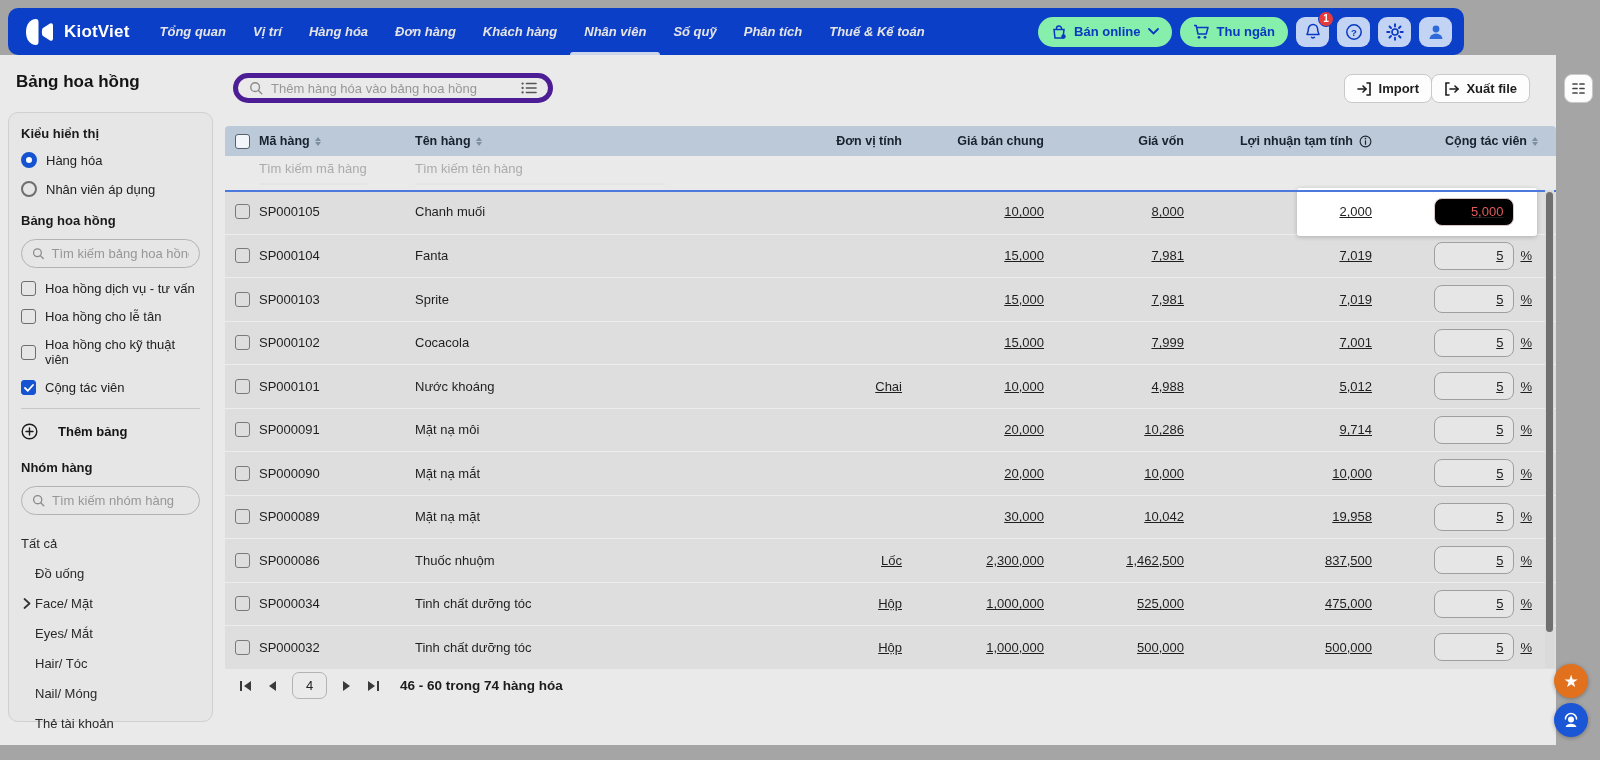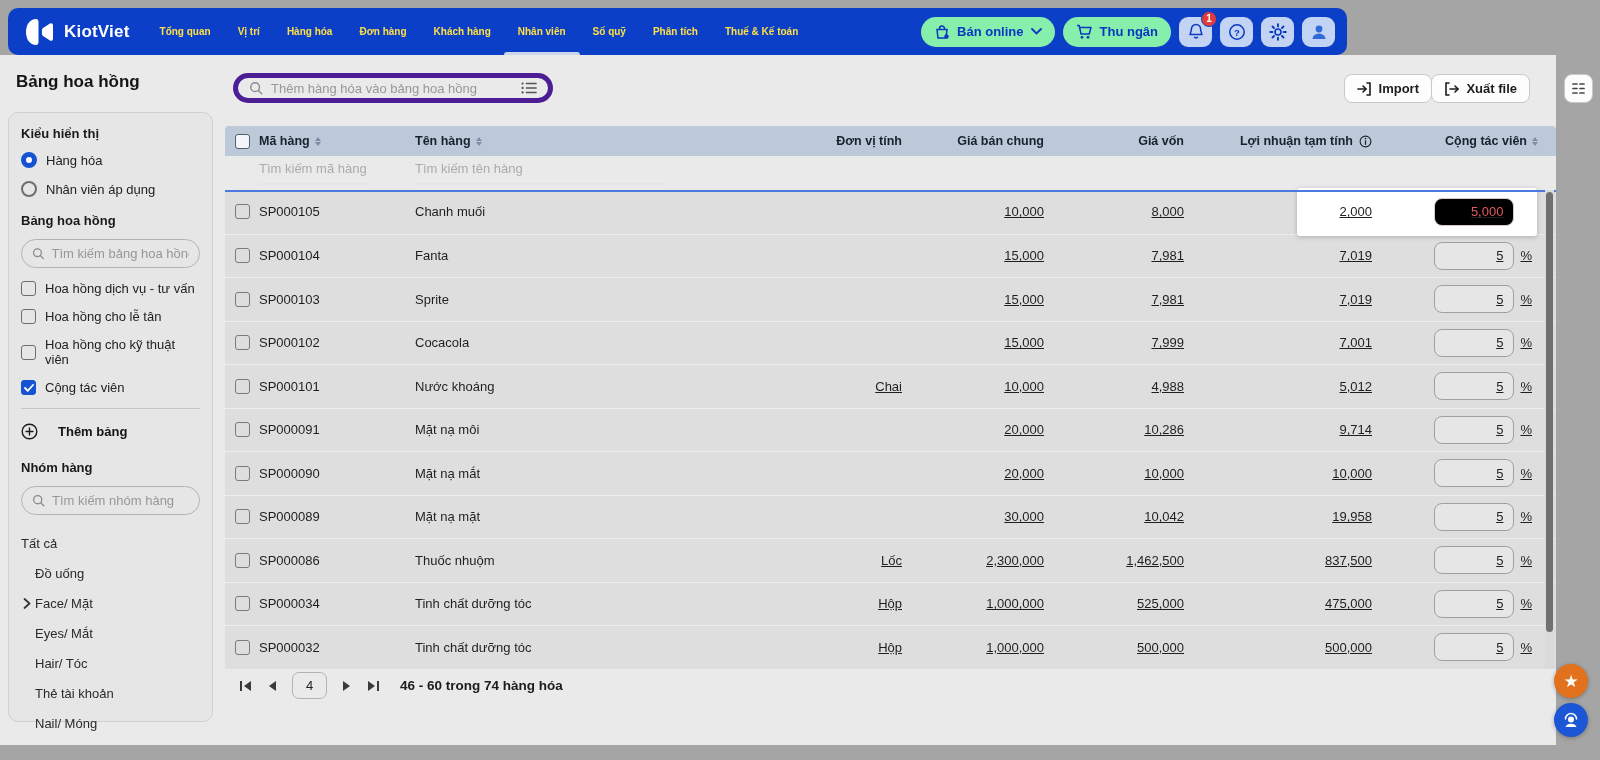--- a/index.html
+++ b/index.html
@@ -3,27 +3,27 @@
 <meta charset="utf-8">
 <style>
   * { margin:0; padding:0; box-sizing:border-box; }
   html,body { width:1600px; height:760px; overflow:hidden; }
   body { font-family:"Liberation Sans","DejaVu Sans",sans-serif; background:#a5a5a5; position:relative; color:#222; }
 
   
   .content-bg { position:absolute; left:0; top:55px; width:1556px; height:690px; background:#eaeaea; }
 
   
-  .navbar { position:absolute; left:8px; top:8px; width:1339px; height:47px; background:#0c3fc7;
+  .navbar { position:absolute; left:8px; top:8px; width:1456px; height:47px; background:#0c3fc7;
             border-radius:10px; display:flex; align-items:center; padding:0 12px; z-index:20; }
   .brand { display:flex; align-items:center; gap:8px; margin-left:6px; }
   .brand-name { color:#fff; font-size:17px; font-weight:bold; letter-spacing:.2px; }
   .nav-menu { display:flex; align-items:center; height:100%; margin-left:30px; gap:27px; }
-  .nav-item { position:relative; height:100%; display:flex; align-items:center; color:#fde047;
-              font-size:10px; font-weight:bold; cursor:pointer; white-space:nowrap; }
+  .nav-item { position:relative; height:100%; display:flex; align-items:center; color:#e5e5e5;
+              font-size:13px; font-weight:bold; cursor:pointer; white-space:nowrap;font-style:italic; }
   .nav-item.active::after { content:""; position:absolute; left:-14px; right:-14px; bottom:0;
               height:3px; background:#ccd5ea; border-radius:3px 3px 0 0; }
   .nav-right { margin-left:auto; display:flex; align-items:center; gap:8px; }
   .pill { height:30px; border-radius:16px; background:#86efac; color:#0a38c2; display:flex; align-items:center;
           gap:7px; padding:0 13px; font-size:13px; font-weight:bold; cursor:pointer; white-space:nowrap; }
   .icon-btn { width:33px; height:30px; border-radius:9px; background:#c3d3f3; color:#0a38c2;
           display:flex; align-items:center; justify-content:center; cursor:pointer; position:relative; }
   .badge { position:absolute; top:-6px; right:-5px; min-width:16px; height:16px; border-radius:8px;
           background:#e33b3b; color:#fff; font-size:10px; font-weight:bold; display:flex; align-items:center;
           justify-content:center; padding:0 4px; border:1px solid #0c3fc7; }
@@ -269,24 +269,24 @@
         </span>
         <span>Face/ Mặt</span>
       </div>
       <div class="grp-item indent">
         <span>Eyes/ Mắt</span>
       </div>
       <div class="grp-item indent">
         <span>Hair/ Tóc</span>
       </div>
       <div class="grp-item indent">
+        <span>Nail/ Móng</span>
+      </div>
+      <div class="grp-item indent">
         <span>Thẻ tài khoản</span>
-      </div>
-      <div class="grp-item indent">
-        <span>Nail/ Móng</span>
       </div>
     </div>
 </div>
 
 <div class="main-search">
   <svg width="14" height="14" viewBox="0 0 16 16">
     <circle cx="7" cy="7" r="5" fill="none" stroke="#8a8a8a" stroke-width="1.6"></circle>
     <line x1="10.8" y1="10.8" x2="14.5" y2="14.5" stroke="#8a8a8a" stroke-width="1.6" stroke-linecap="round"></line>
   </svg>
   <span class="grow">Thêm hàng hóa vào bảng hoa hồng</span>

